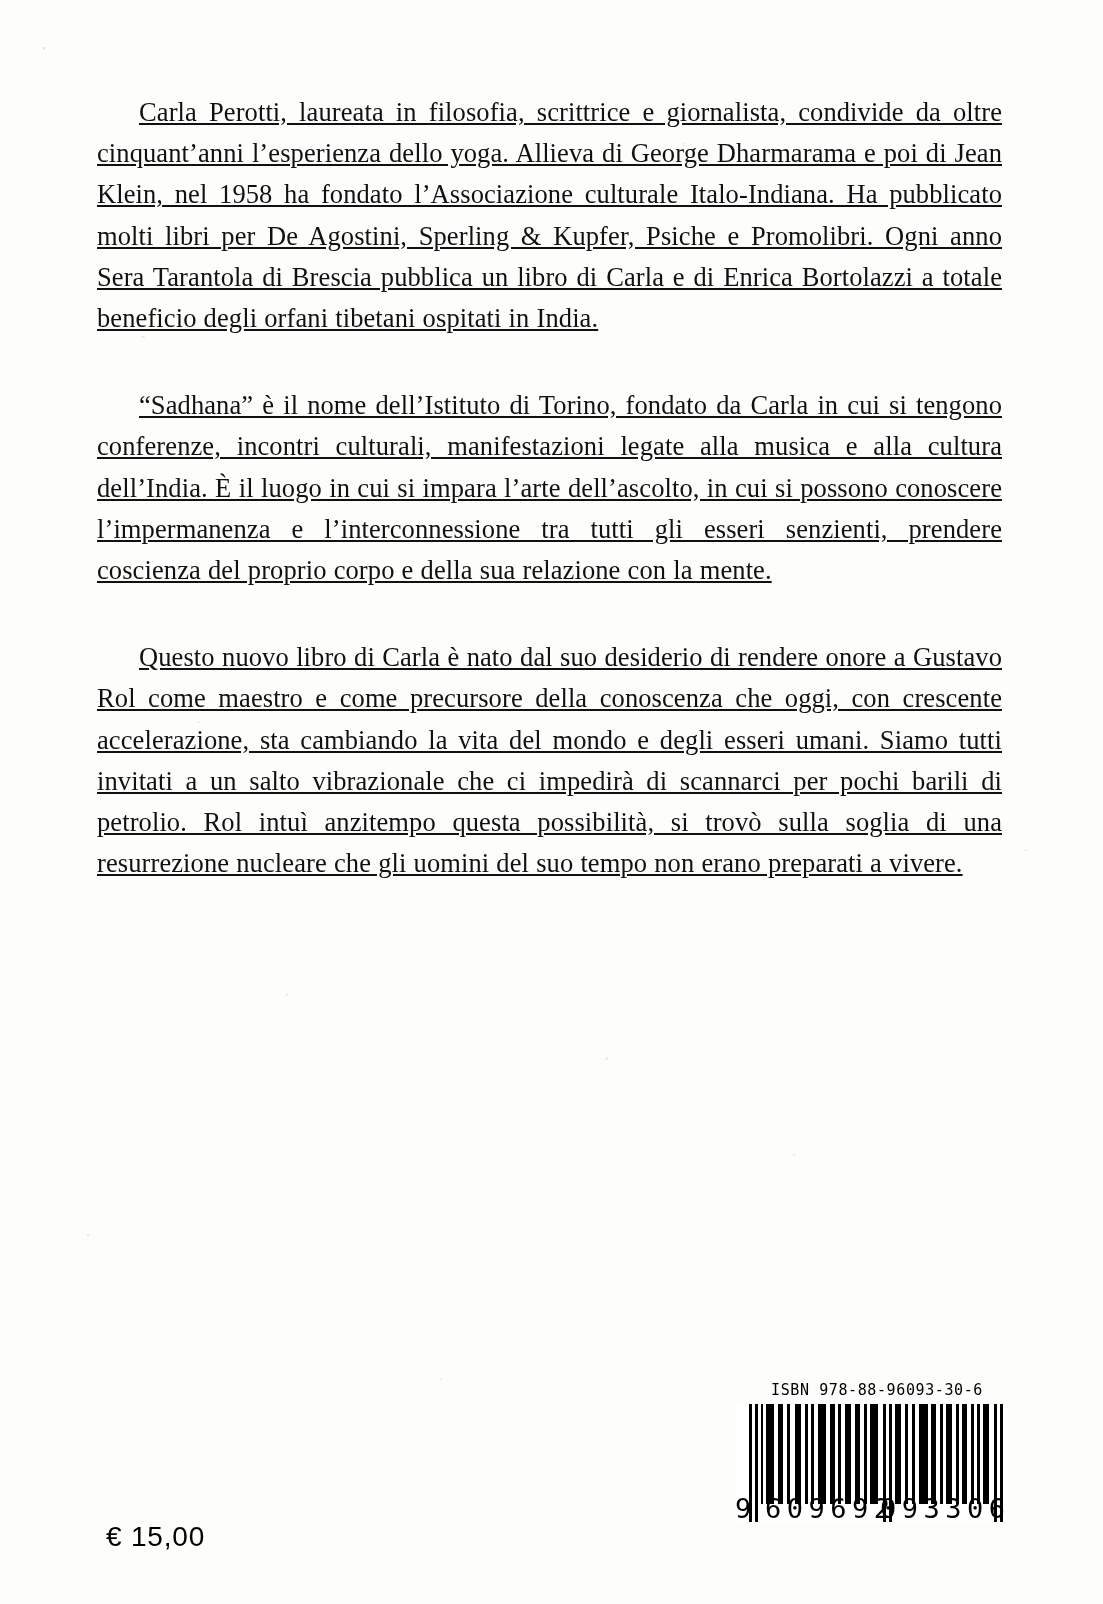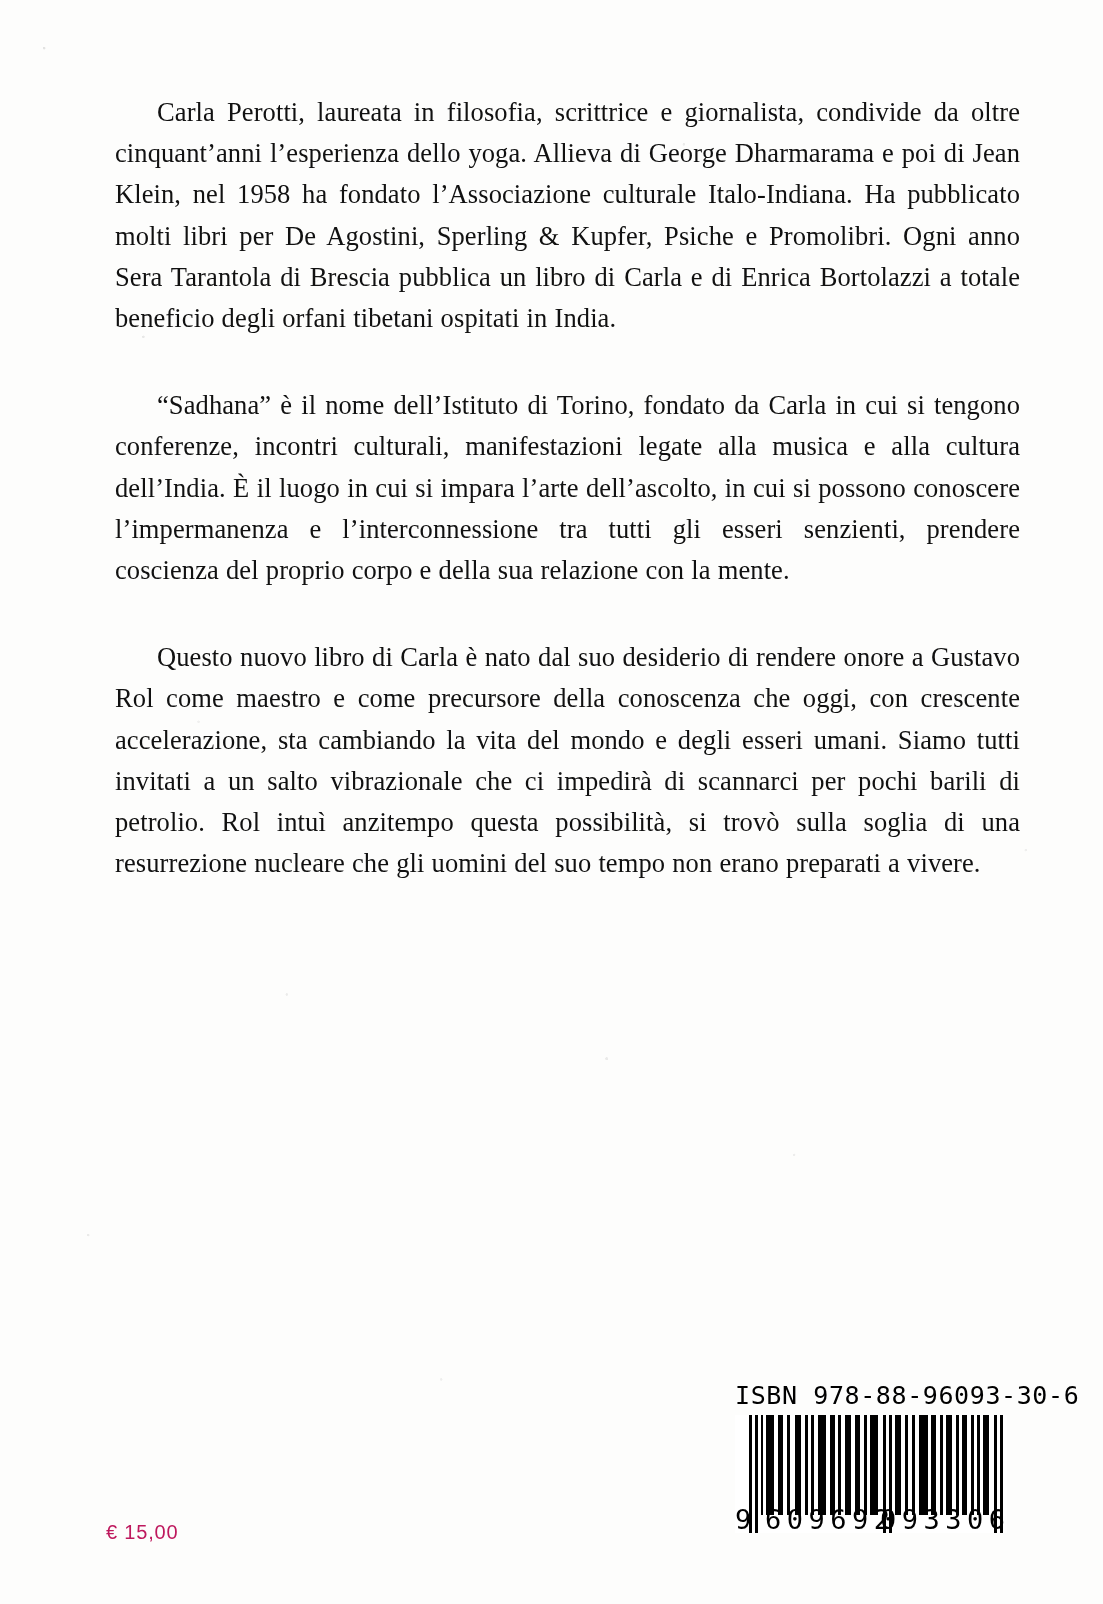--- a/index.html
+++ b/index.html
@@ -31,23 +31,24 @@
       radial-gradient(circle at 55% 66%, rgba(120,120,120,.14) 0 1.2px, transparent 1.7px),
       radial-gradient(circle at 72% 72%, rgba(120,120,120,.12) 0 1px, transparent 1.5px),
       radial-gradient(circle at 8% 77%, rgba(120,120,120,.14) 0 1px, transparent 1.5px),
       radial-gradient(circle at 40% 86%, rgba(120,120,120,.11) 0 1px, transparent 1.5px),
       radial-gradient(circle at 93% 53%, rgba(120,120,120,.11) 0 1px, transparent 1.5px),
       radial-gradient(circle at 18% 45%, rgba(120,120,120,.10) 0 1px, transparent 1.5px);
   }
 
   .blurb {
     position: absolute;
-    left: 115px;
+    left: 97px;
     top: 92px;
     width: 905px;
+    text-decoration: underline;
   }
 
   .para {
     margin: 0 0 46px 0;
     font-size: 26.5px;
     line-height: 41.2px;
     text-align: justify;
     text-align-last: left;
     text-indent: 42px;
     letter-spacing: .1px;
@@ -59,25 +60,25 @@
 
   
   .barcode-block {
     position: absolute;
     left: 735px;
     top: 1381px;
     width: 272px;
   }
   .isbn-text {
     font-family: "DejaVu Sans Mono", "Liberation Mono", monospace;
-    font-size: 25px;
+    font-size: 15px;
     letter-spacing: .6px;
     text-align: center;
     color: #000;
-    margin: 0 0 5px 0;
+    margin: 0 0 5px 12px;
     white-space: nowrap;
   }
   .ean {
     position: relative;
     width: 272px;
     height: 118px;
   }
   .bars {
     position: absolute;
     left: 0;
@@ -100,22 +101,22 @@
   .ean-digits span { position: absolute; }
   .d-lead   { left: 0px; }
   .d-left   { left: 30px; letter-spacing: 5.5px; }
   .d-right  { left: 145px; letter-spacing: 5.5px; }
 
   .price {
     position: absolute;
     left: 106px;
     top: 1521px;
     font-family: "Liberation Sans", "DejaVu Sans", sans-serif;
-    font-size: 20px;
-    color: #be185d;
+    font-size: 28px;
+    color: #000000;
     letter-spacing: .8px;
     white-space: nowrap;
   }
 </style>
 </head>
 <body>
 
 <div class="page">
 
   <div class="paper-grain"></div>

